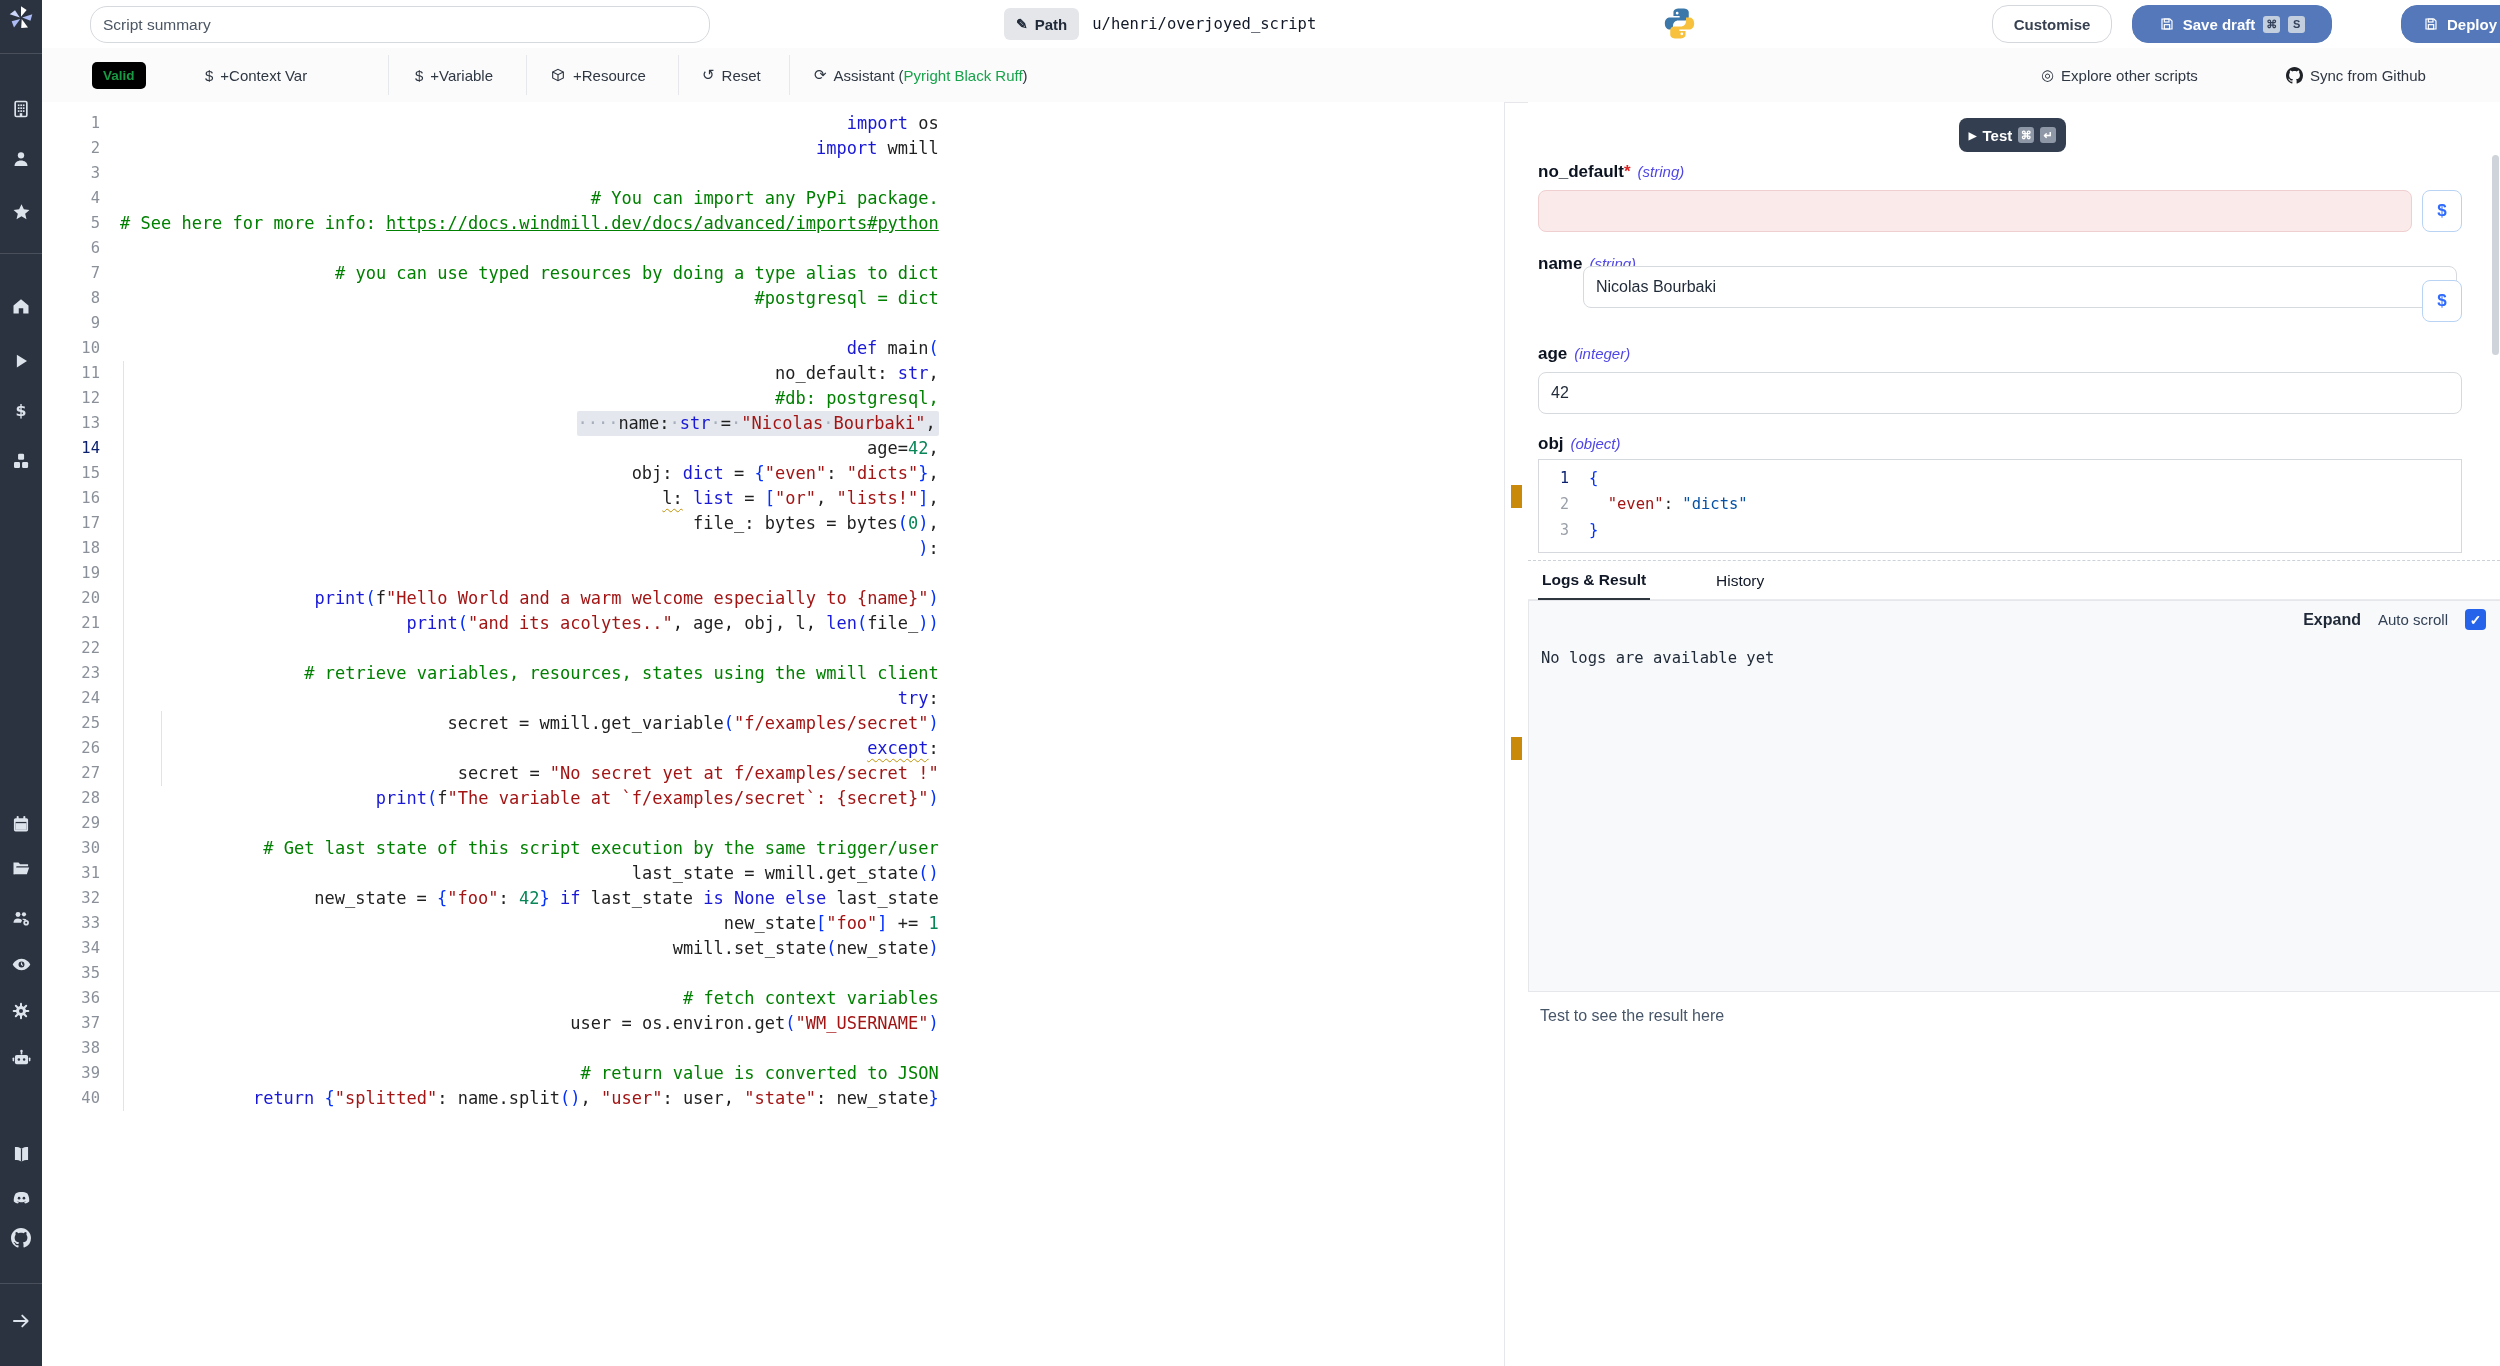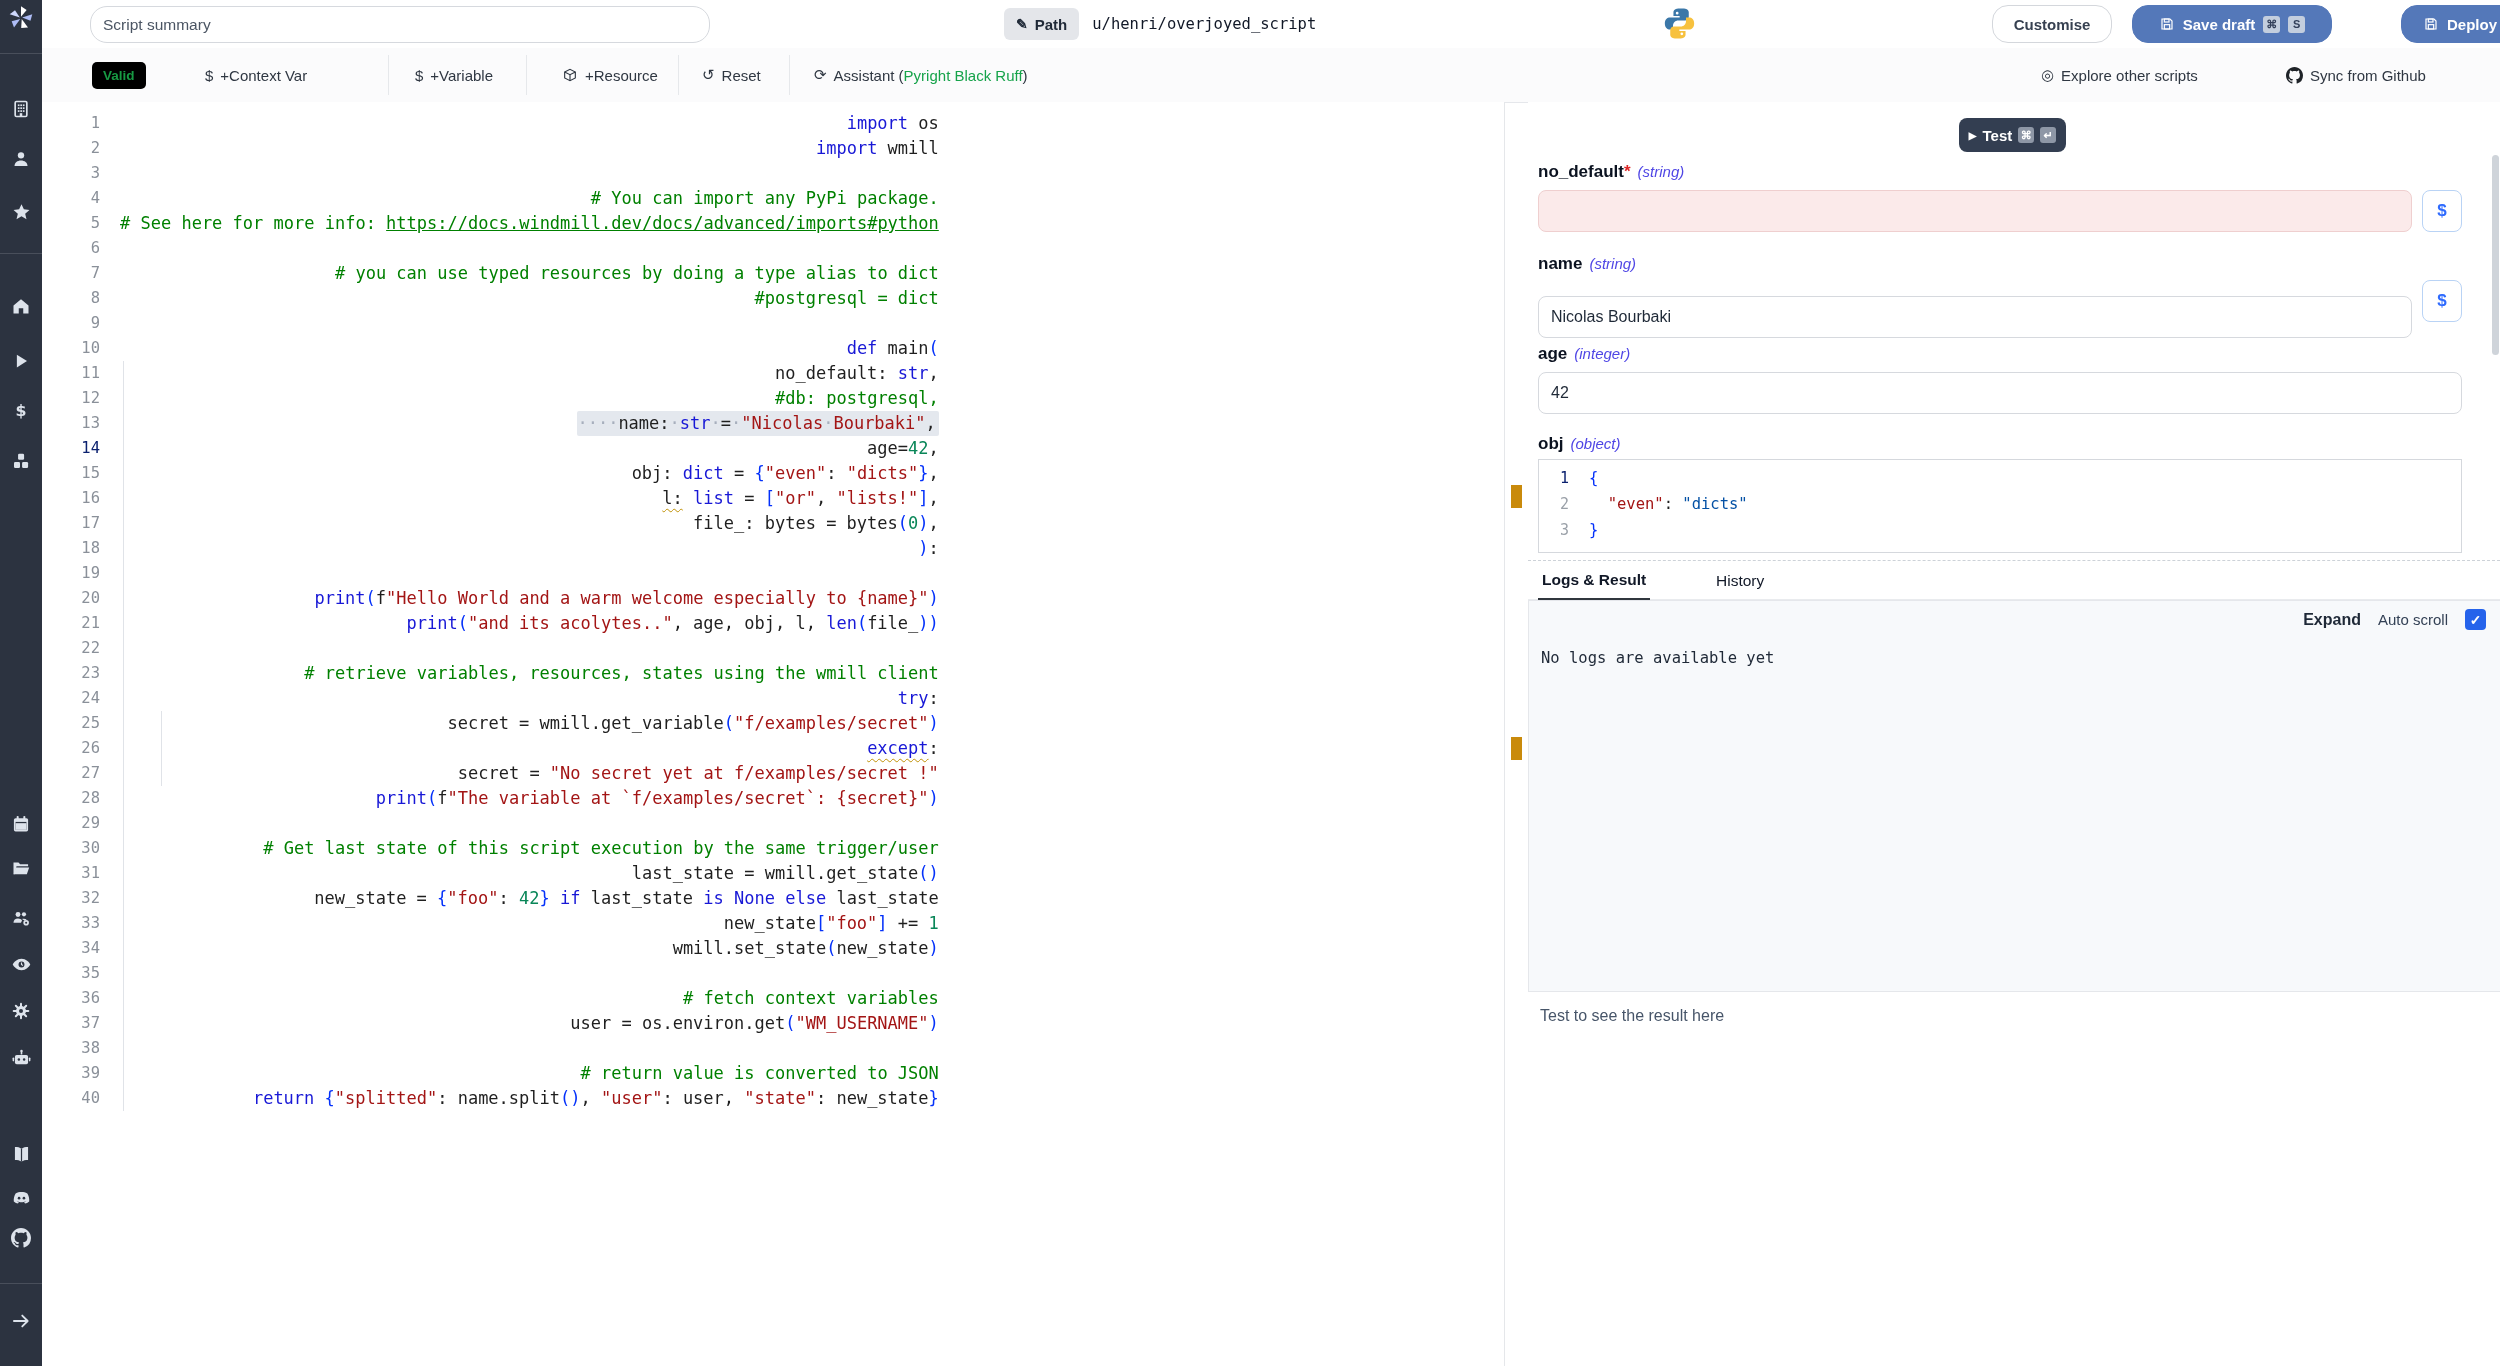--- a/index.html
+++ b/index.html
@@ -306,21 +306,21 @@
     <div class="tb-item" style="left:163px">
       <span class="tb-ic">$</span>
       <span>+Context Var</span>
     </div>
     <div class="tb-sep" style="left:346px"></div>
     <div class="tb-item" style="left:373px">
       <span class="tb-ic">$</span>
       <span>+Variable</span>
     </div>
     <div class="tb-sep" style="left:484px"></div>
-    <div class="tb-item" style="left:520px">
+    <div class="tb-item" style="left:508px">
       <svg width="16" height="16" viewBox="0 0 24 24">
           <path d="M4 7.5L12 3.5l8 4v9l-8 4-8-4z" fill="none" stroke="#2f3742" stroke-width="1.7"></path>
           <path d="M4 7.5l8 4 8-4M12 11.5v9" fill="none" stroke="#2f3742" stroke-width="1.7"></path>
         </svg>
       <span>+Resource</span>
     </div>
     <div class="tb-sep" style="left:636px"></div>
     <div class="tb-item" style="left:660px">
       <span class="tb-ic">↺</span>
       <span>Reset</span>
@@ -453,21 +453,21 @@
     </div>
     <input class="txt-input invalid" style="top: 88px;" value="">
     <div class="dollar-btn" style="top:88px">
       <span>$</span>
     </div>
 
     <div class="fld-label" style="top:152px">
       <span class="fld-name">name</span>
       <span class="fld-type">(string)</span>
     </div>
-    <input class="txt-input" style="top: 194px;" value="Nicolas Bourbaki">
+    <input class="txt-input" style="top: 164px; margin-left: 45px;" value="Nicolas Bourbaki">
     <div class="dollar-btn" style="top:178px">
       <span>$</span>
     </div>
 
     <div class="fld-label" style="top:242px">
       <span class="fld-name">age</span>
       <span class="fld-type">(integer)</span>
     </div>
     <input class="txt-input full" style="top: 270px;" value="42">
 

